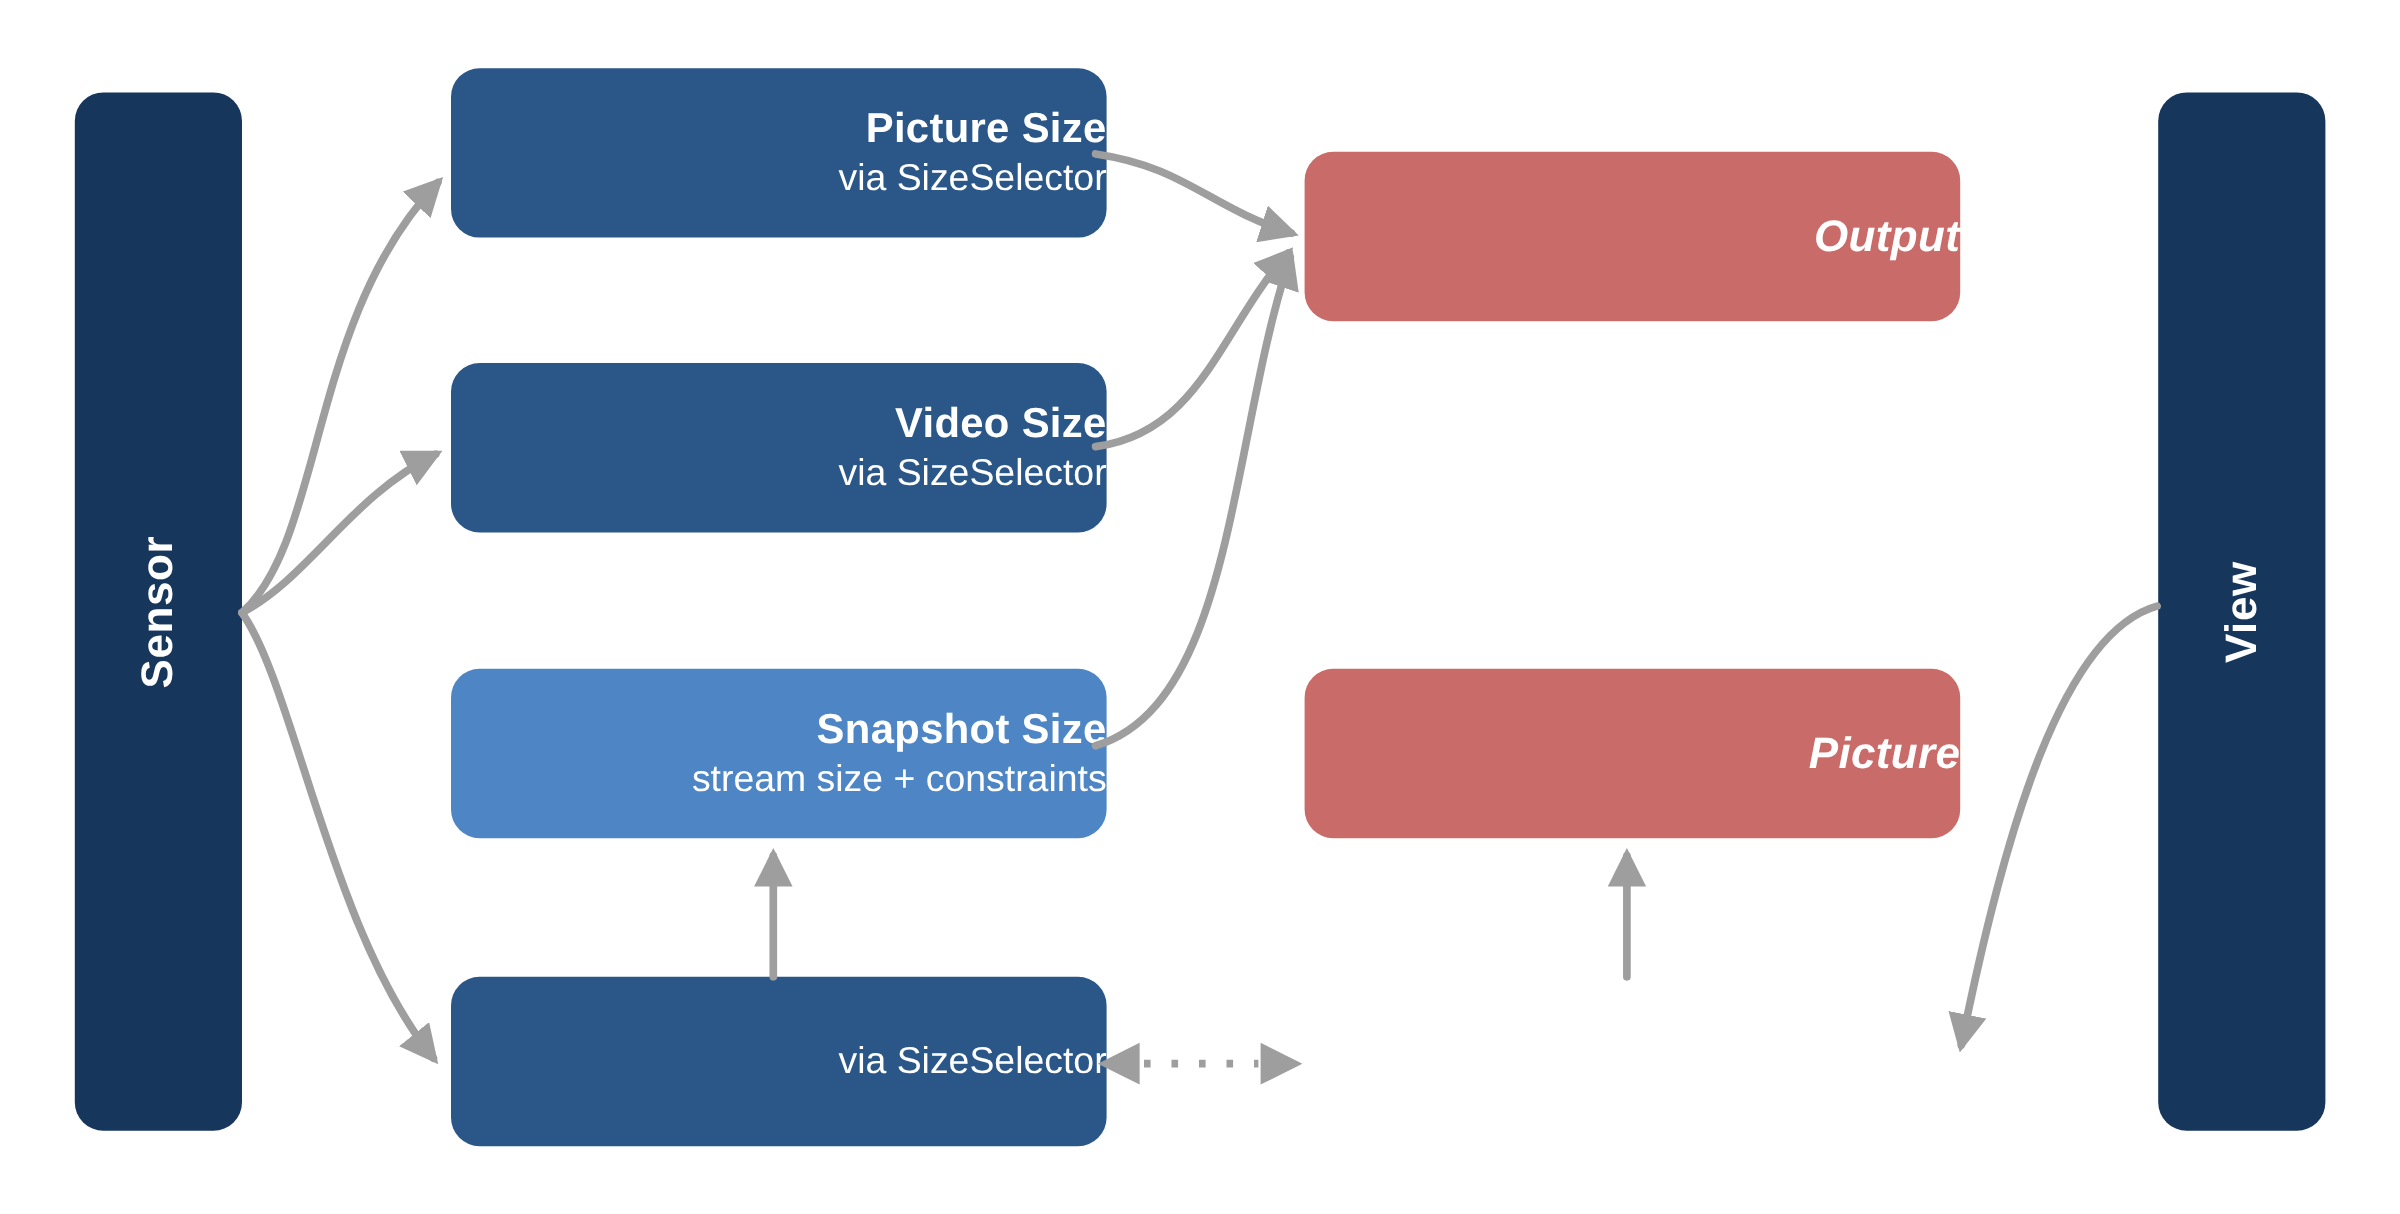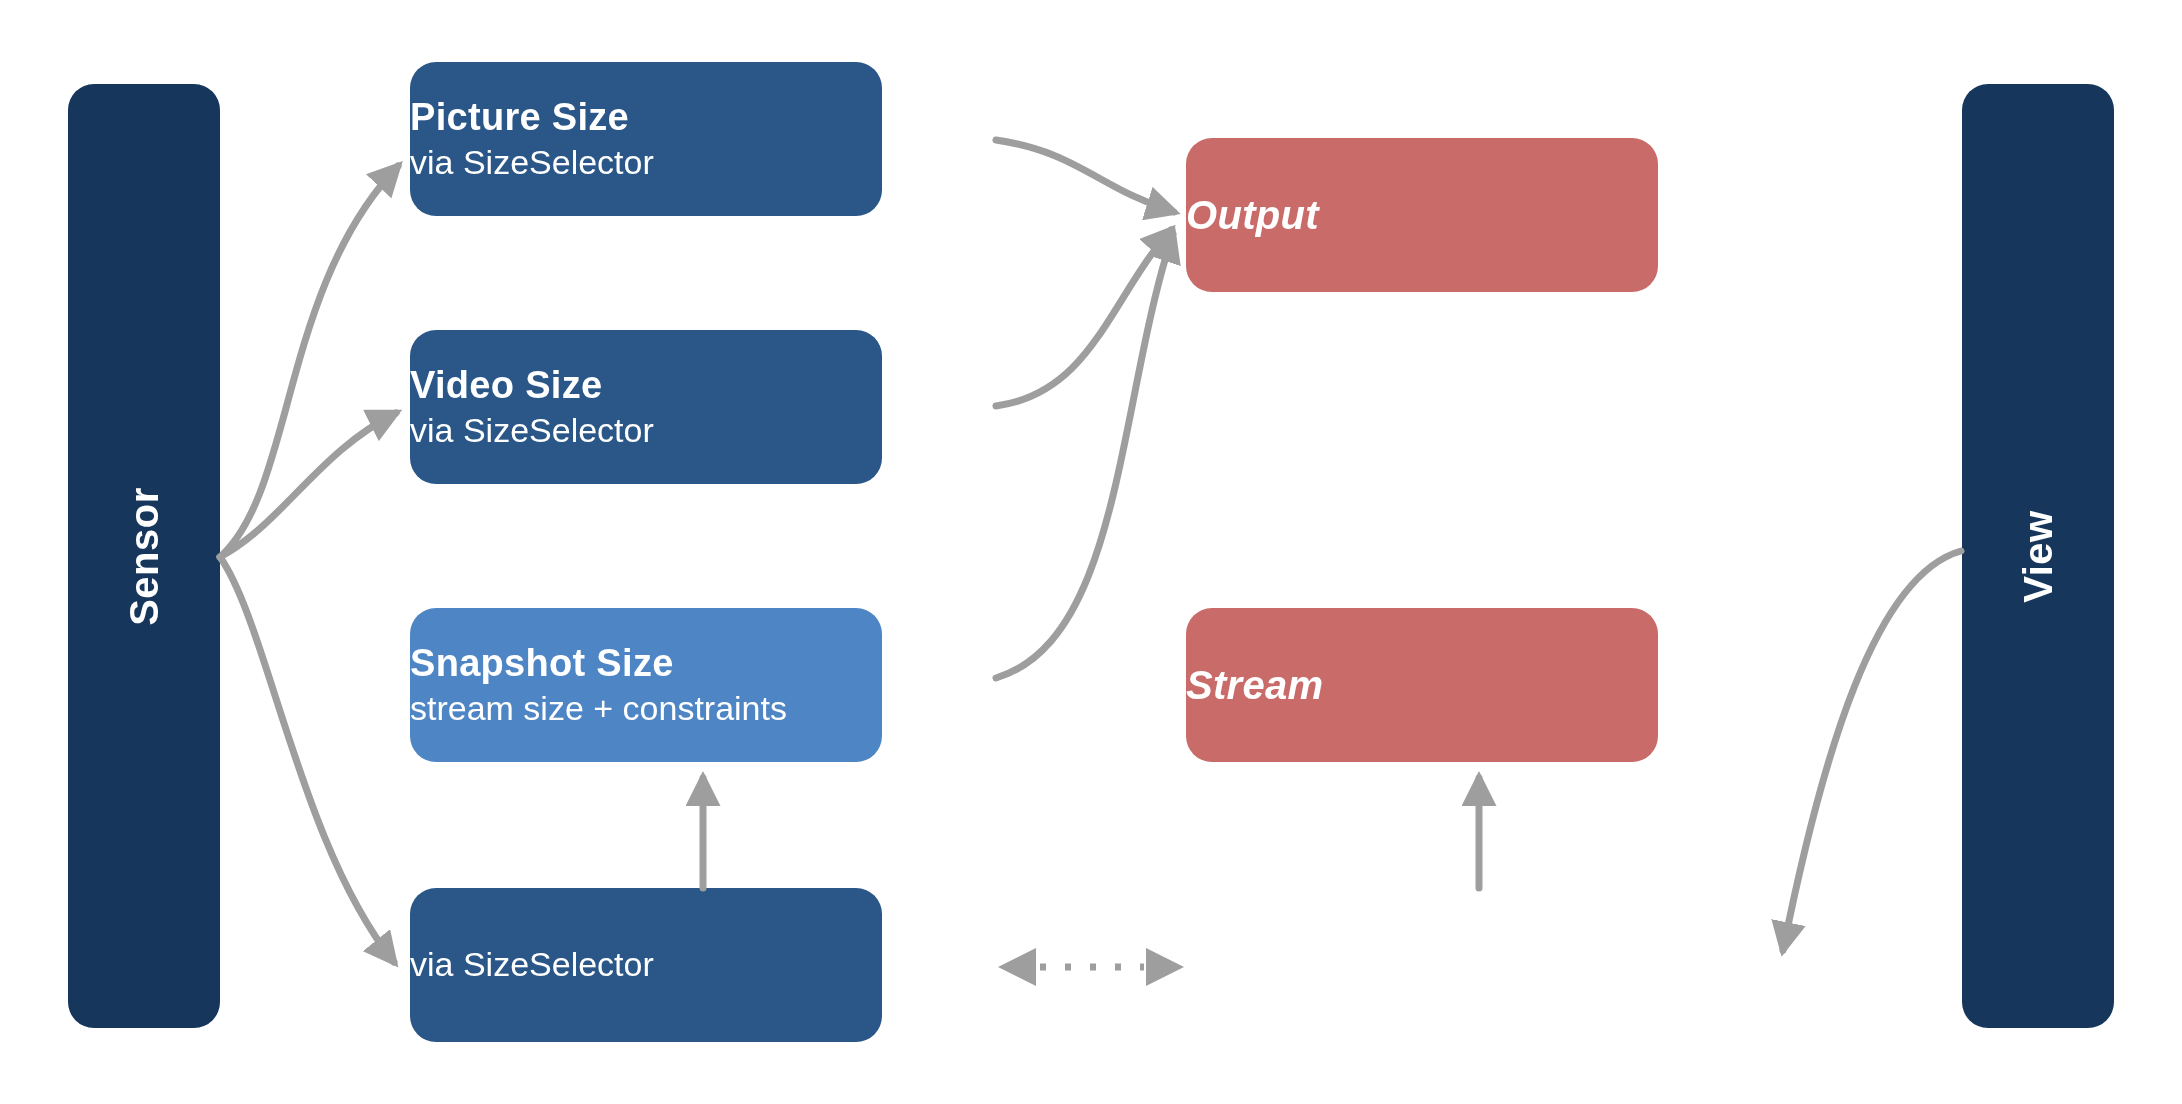--- a/index.html
+++ b/index.html
@@ -38,26 +38,26 @@
     font-size:40px;
     font-weight:bold;
     white-space:nowrap;
     letter-spacing:0.5px;
   }
   #rail-sensor{left:68px;}
   #rail-view{left:1962px;}
   
   .node{
     position:absolute;
-    width:472px;
+    width:596px;
     height:154px;
     border-radius:26px;
     display:flex;
     flex-direction:column;
-    align-items:flex-start;
+    align-items:flex-end;
     justify-content:center;
     gap:7px;
     color:var(--text);
     text-align:center;
   }
   .node.blue{background:var(--blue);}
   .node.light-blue{background:var(--light-blue);}
   .node.red{background:var(--red);}
   .node-title{
     font-size:38px;
@@ -127,21 +127,21 @@
 
   <div class="node blue" id="node-preview">
     <div class="node-subtitle">via SizeSelector</div>
   </div>
 
   <div class="node red" id="node-output">
     <div class="node-title">Output</div>
   </div>
 
   <div class="node red" id="node-screen">
-    <div class="node-title">Stream</div>
+    <div class="node-title">Picture</div>
   </div>
 
 
   <svg class="edges" viewBox="0 0 2182 1104" xmlns="http://www.w3.org/2000/svg">
     <defs>
       <marker id="arrow" viewBox="0 0 10 10" refX="8" refY="5" markerWidth="5" markerHeight="5" orient="auto-start-reverse">
         <path class="arrowhead" d="M0,0 L10,5 L0,10 Z"></path>
       </marker>
     </defs>
 

